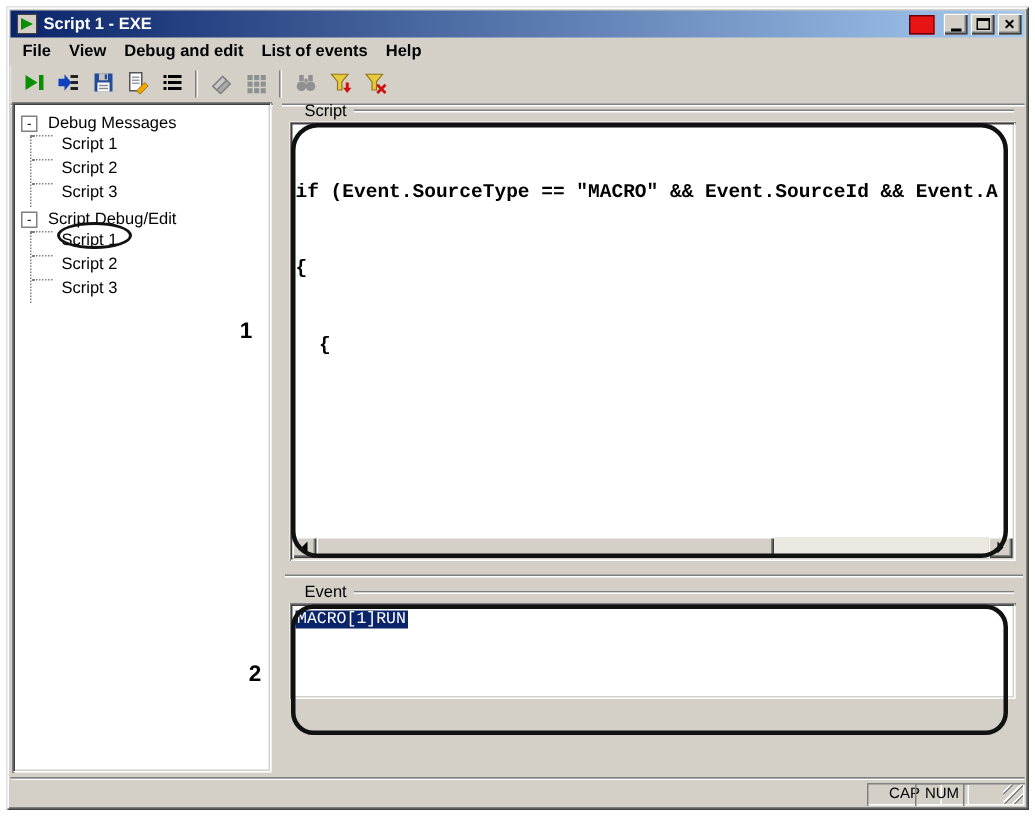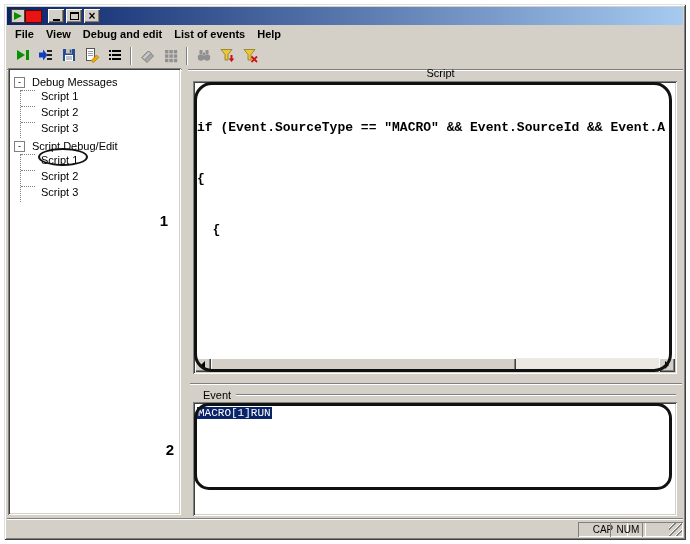--- a/index.html
+++ b/index.html
@@ -70,31 +70,31 @@
   }
   .tree-label { padding: 0 2px; white-space: nowrap; }
   .tree-children { margin-left: 8px; border-left: 1px dotted #808080; }
   .tree-child-row { height: 16px; display: flex; align-items: flex-start; }
   .tree-child-row::before { content: ""; width: 14px; border-top: 1px dotted #808080; margin-right: 4px; flex: none; }
 
   
   .group-label-row { position: absolute; display: flex; align-items: center; height: 13px; font-size: 11px; }
   .group-label { margin-left: 9px; white-space: nowrap; }
   .group-line { flex: 1; height: 2px; border-top: 1px solid #808080; border-bottom: 1px solid #fff; margin-left: 5px; margin-right: 2px; }
-  #script-label-row { left: 190px; top: 63px; width: 484px; flex-direction: column; }
+  #script-label-row { left: 190px; top: 63px; width: 484px; }
   #event-label-row  { left: 190px; top: 384px; width: 484px; }
 
   .sunken-field {
     position: absolute; background: #fff;
     box-shadow: inset 1px 1px 0 #808080, inset -1px -1px 0 #ffffff,
                 inset 2px 2px 0 #404040, inset -2px -2px 0 #d4d0c8;
     overflow: hidden;
   }
   #script-area { left: 189px; top: 77px; width: 484px; height: 293px; }
-  #event-area  { left: 189px; top: 398px; width: 484px; height: 114px; }
+  #event-area  { left: 189px; top: 398px; width: 484px; height: 64px; }
 
   .code-block {
     position: absolute; left: 4px; top: 4px; right: 2px; bottom: 17px;
     font-family: "Liberation Mono", monospace; font-weight: bold;
     font-size: 13px; line-height: 17px; color: #000;
     white-space: pre; overflow: hidden;
   }
   .cl { height: 17px; }
 
   .h-scrollbar {
@@ -158,20 +158,21 @@
 <div class="screen">
   <div class="window">
 
     <div class="titlebar">
       <span style="display:flex;">
         <svg width="14" height="14" viewBox="0 0 14 14">
             <rect x="0.5" y="0.5" width="13" height="13" fill="#d4d0c8" stroke="#404040"></rect>
             <polygon points="3,3 11,7 3,11" fill="#089000"></polygon>
           </svg>
       </span>
+      <span class="title-text">Script 1 - EXE</span>
       <span class="title-buttons">
         <span class="red-indicator"></span>
         <button class="cap-btn">
             <span class="glyph-min"></span>
           </button>
         <button class="cap-btn">
             <span class="glyph-max"></span>
           </button>
         <button class="cap-btn">
             <span class="glyph-close">×</span>

